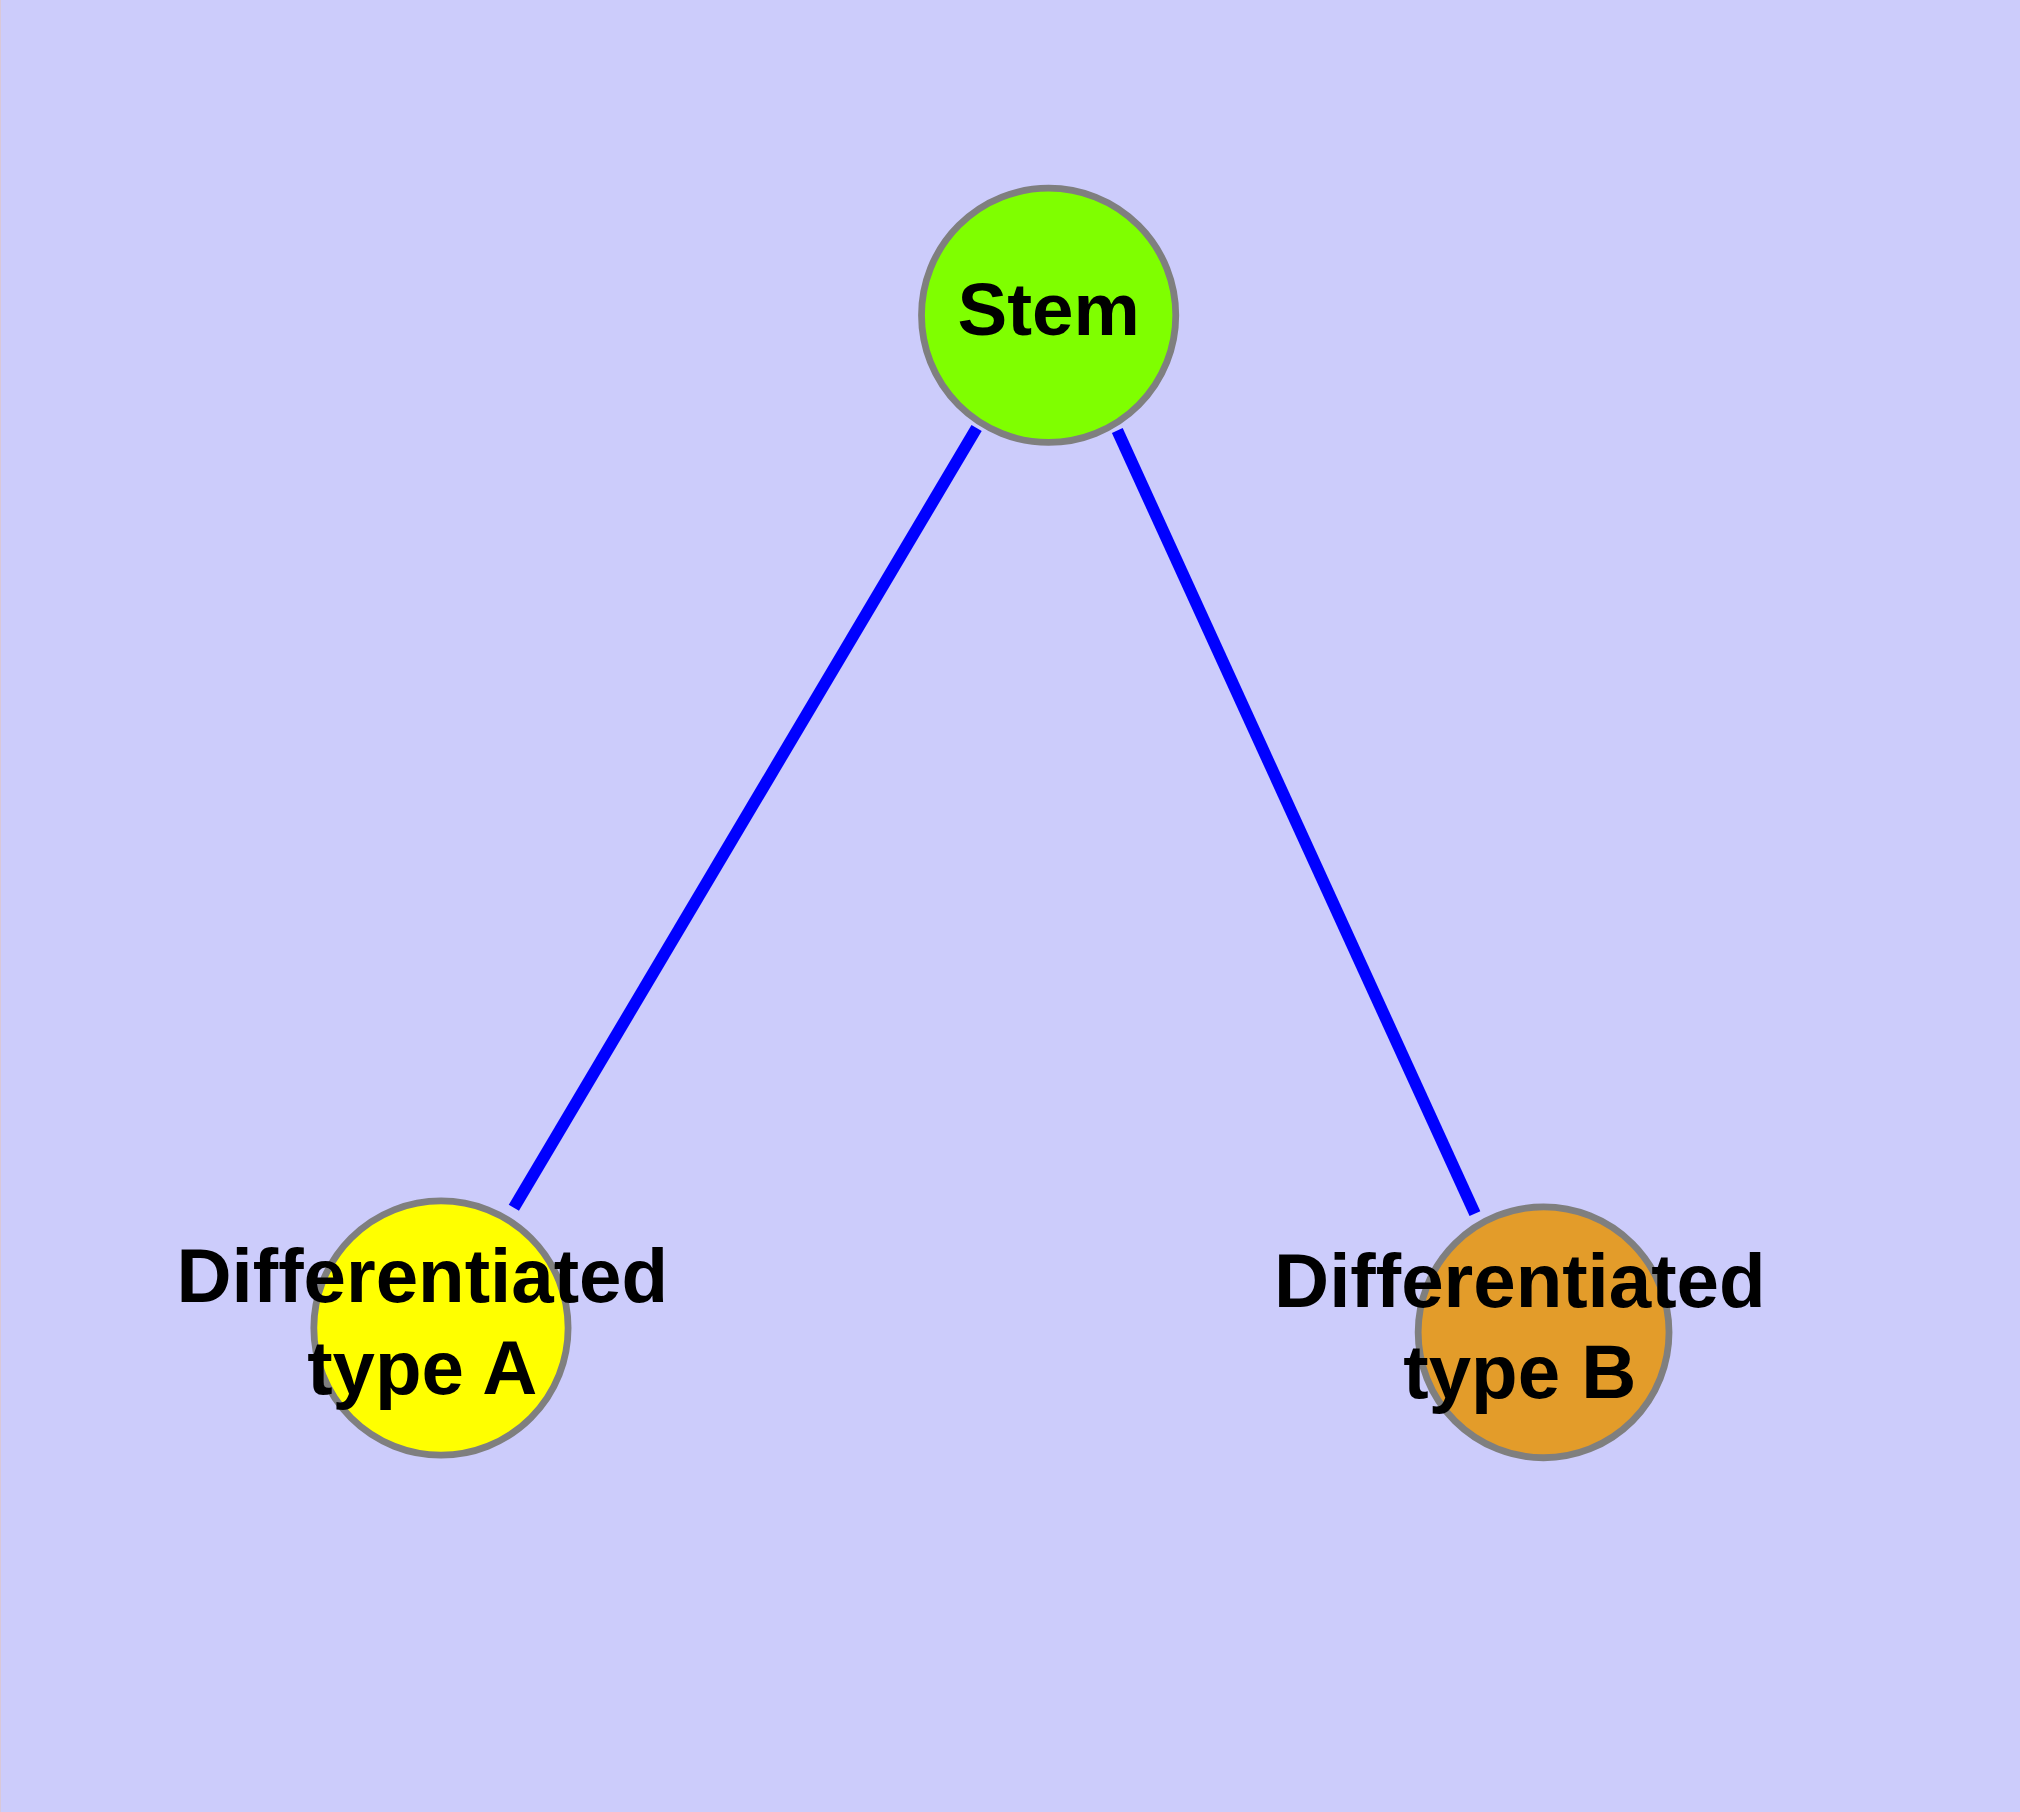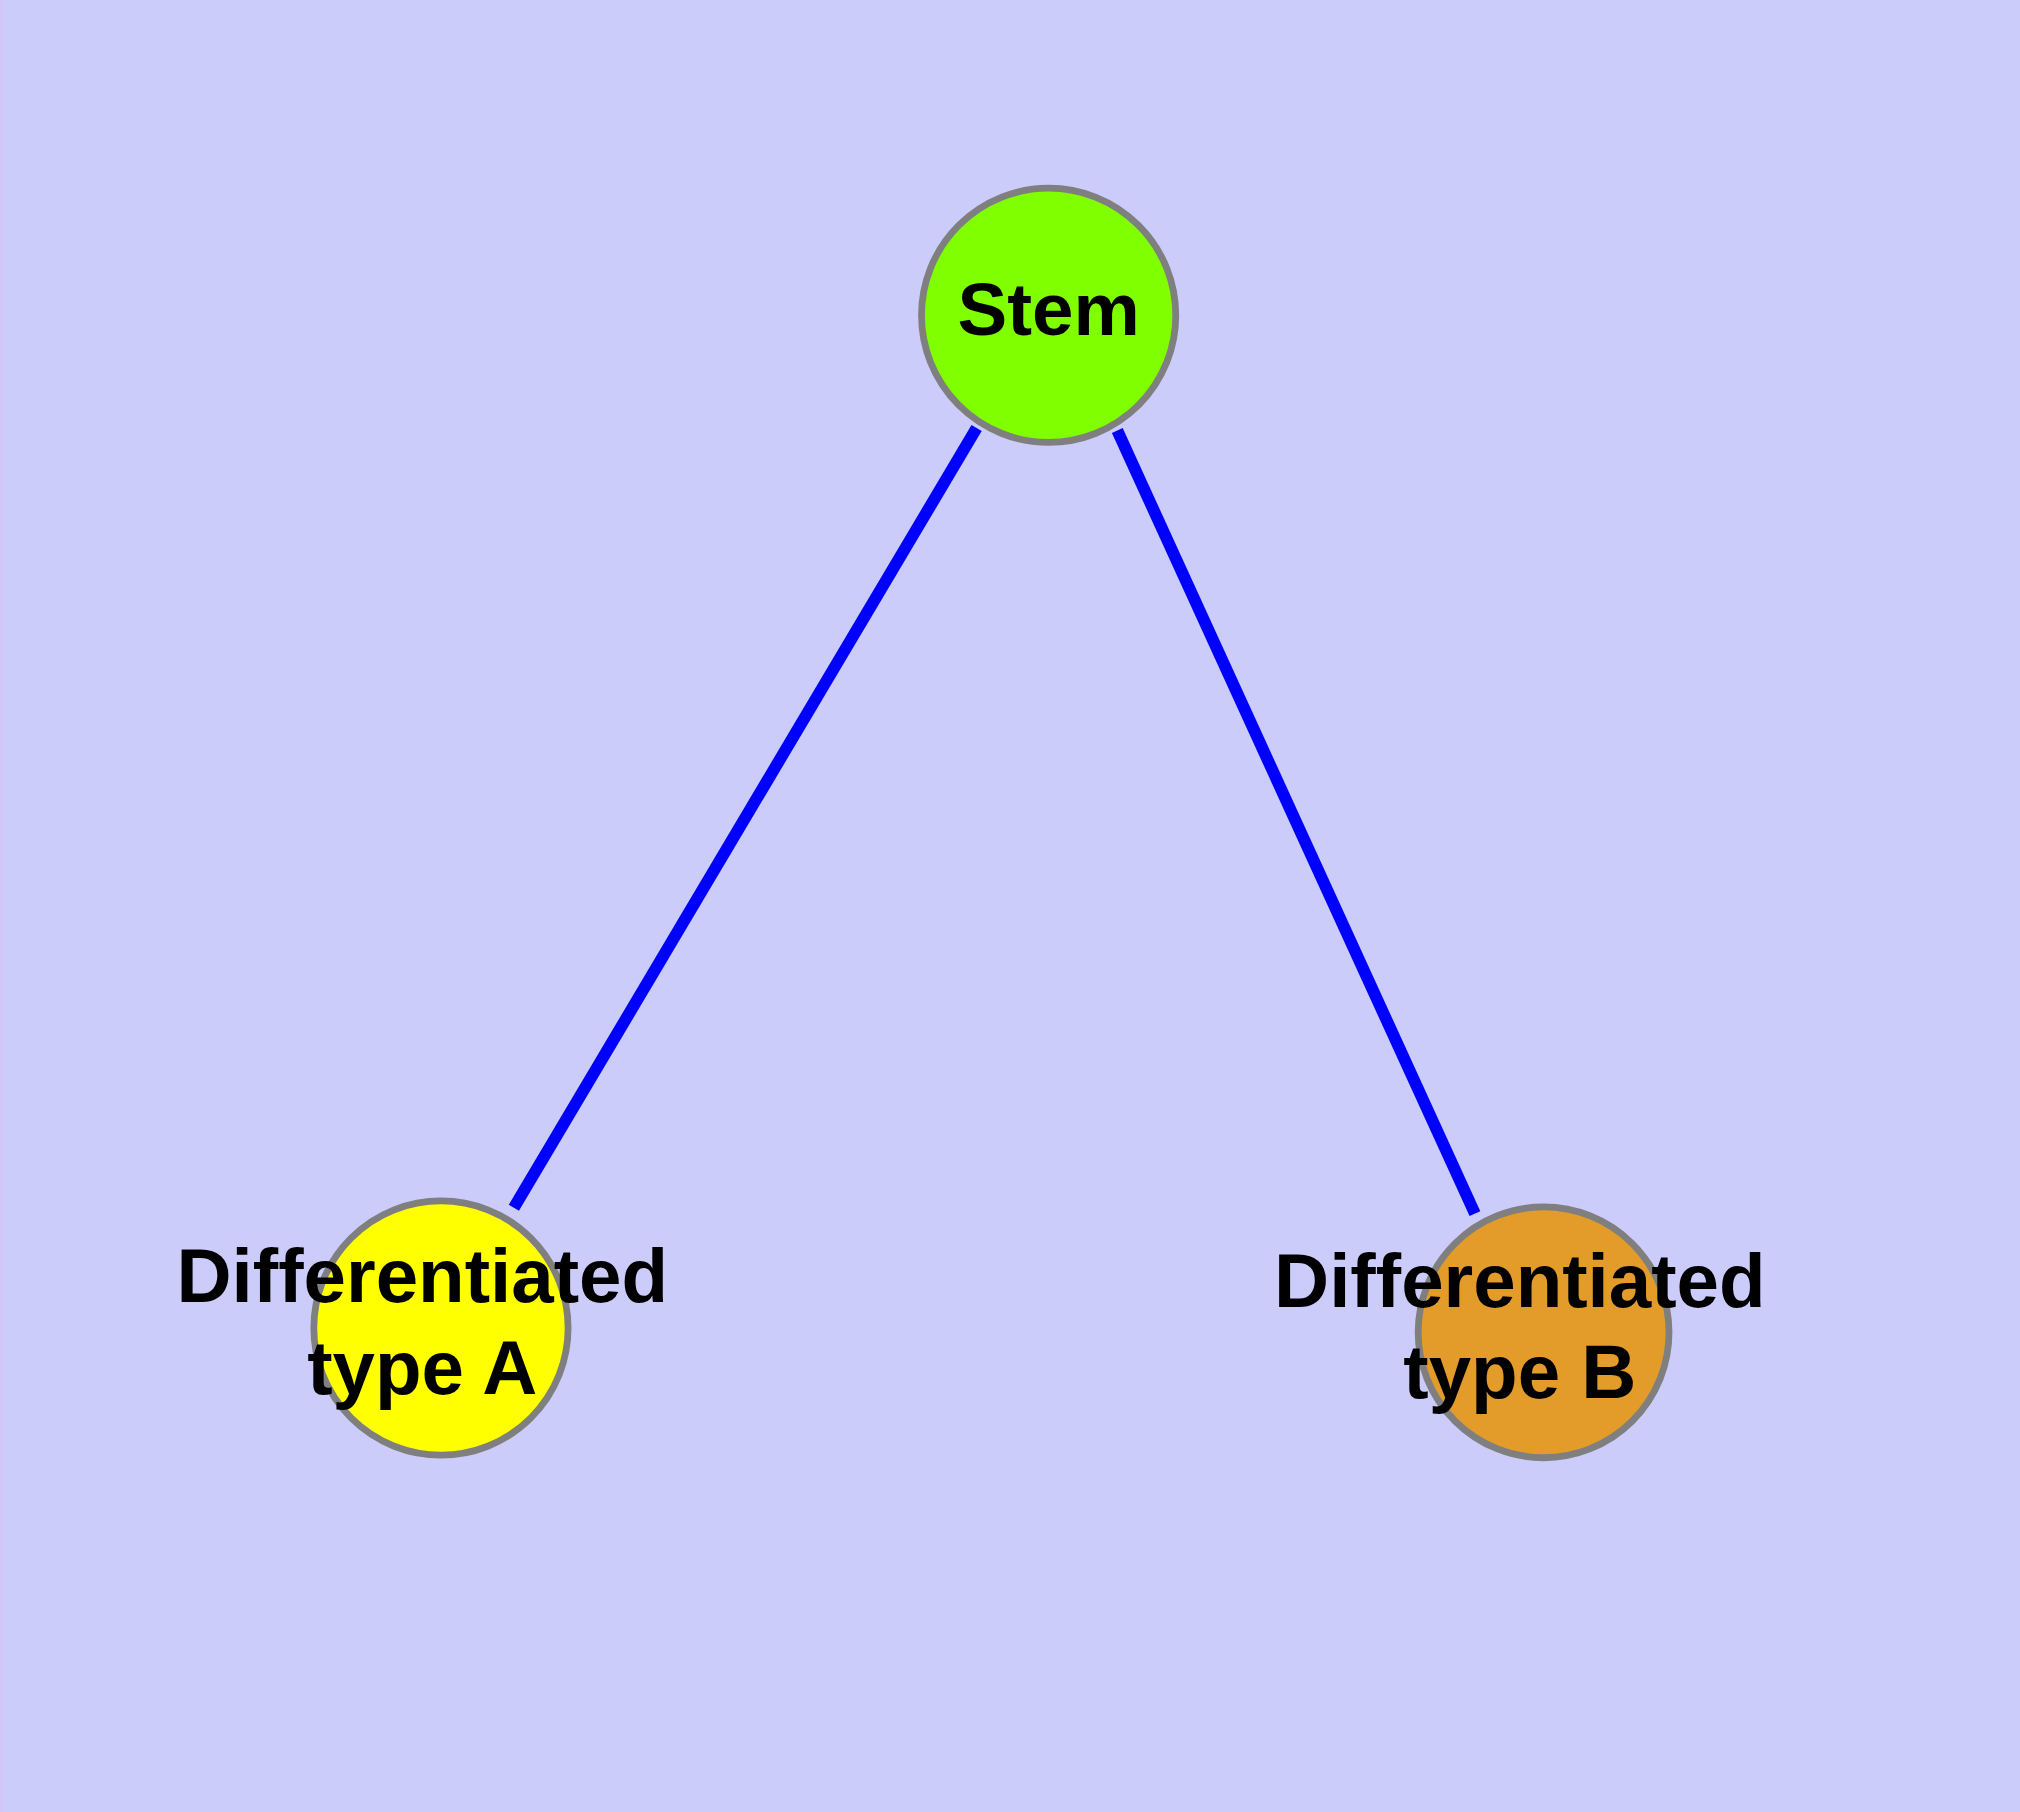--- a/index.html
+++ b/index.html
@@ -11,21 +11,21 @@
   body {
     width: 2021px;
     height: 1812px;
     overflow: hidden;
     font-family: "Liberation Sans", sans-serif;
   }
   #canvas {
     position: relative;
     width: 2021px;
     height: 1812px;
-    background: #f9a8d4;
+    background: #fdba74;
   }
   #graph-svg {
     position: absolute;
     top: 0;
     left: 0;
     width: 2021px;
     height: 1812px;
     display: block;
   }
   .edge-line {

